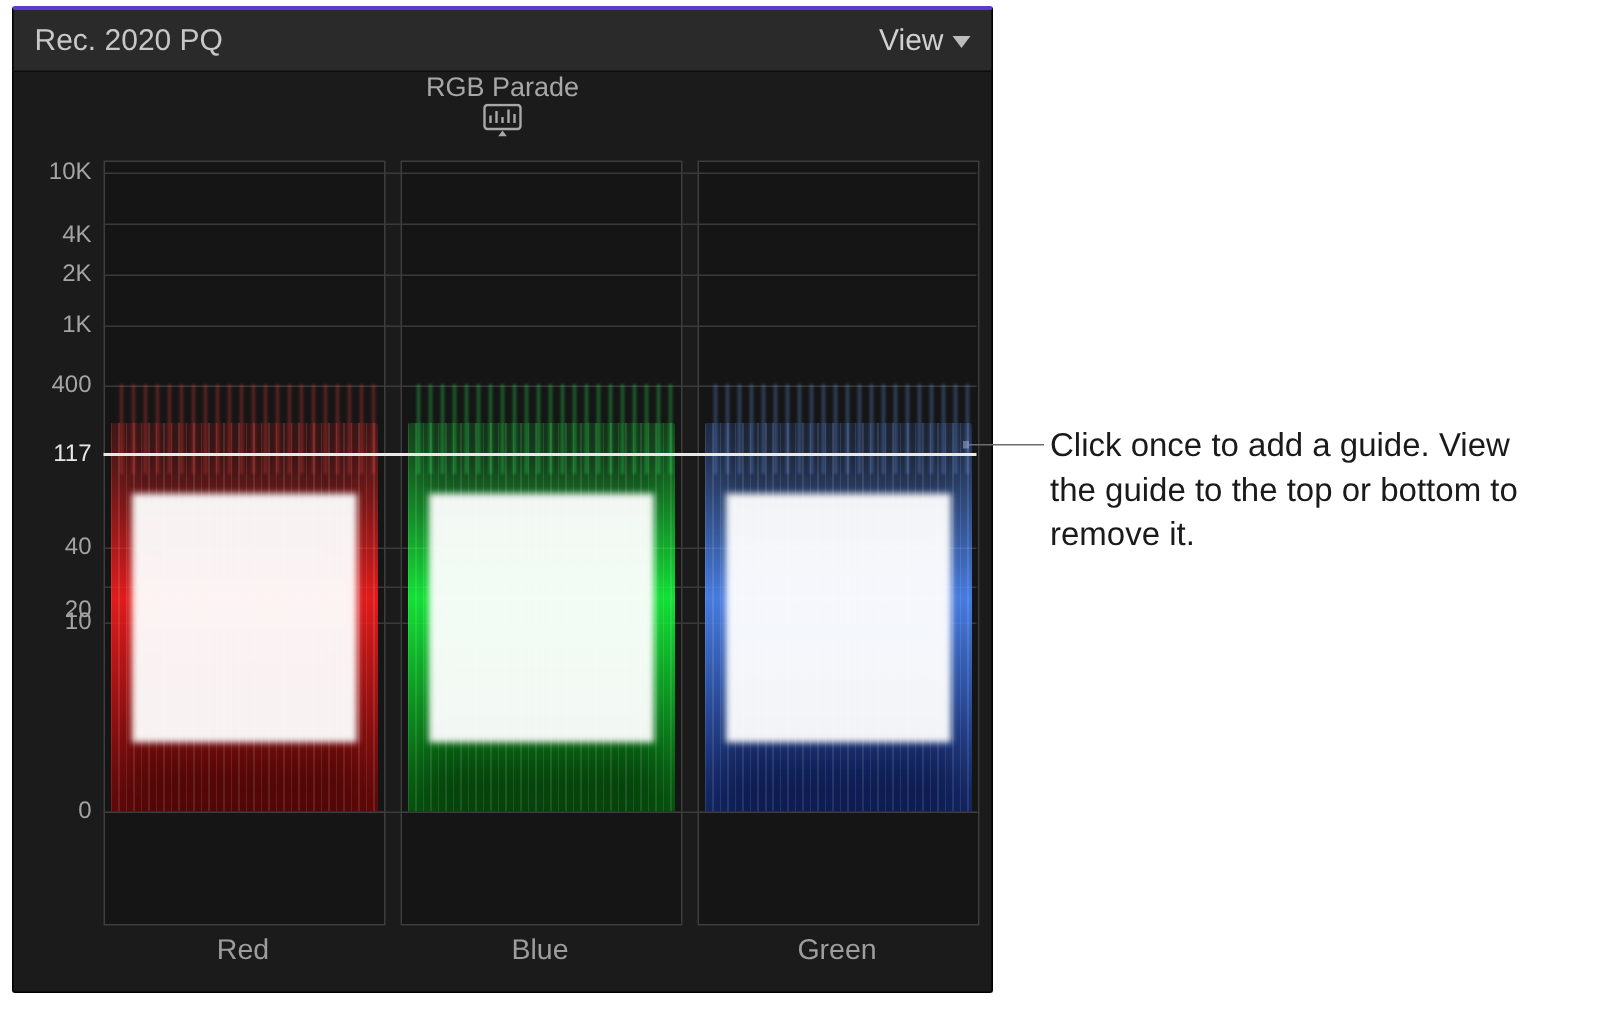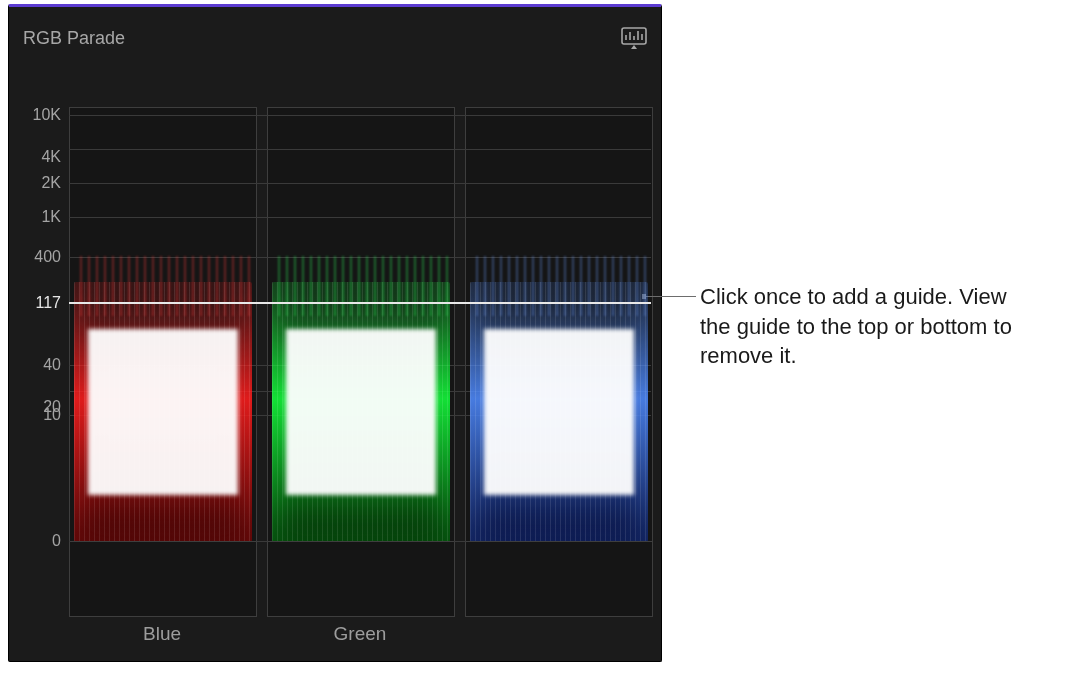--- a/index.html
+++ b/index.html
@@ -62,21 +62,22 @@
     border-top: 8px solid #bcbcbc;
     margin-top: 2px;
   }
 
   
   .subheader {
     display: flex;
     justify-content: space-between;
     align-items: center;
     height: 40px;
-    padding: 11px 14px;
+    padding: 0 14px;
+    flex-direction: column;
   }
   .subheader-title {
     font-size: 18px;
     color: #a7a7a7;
   }
   .scope-settings-icon svg { display:block; }
 
   
   .plot-area {
     position: absolute;
@@ -228,20 +229,27 @@
     background: #6d6d6d;
   }
 </style>
 </head>
 <body>
 
 <div class="stage">
 
   <div class="panel">
 
+    <div class="panel-header">
+      <div class="header-title">Rec. 2020 PQ</div>
+      <div class="view-button">
+        <span>View</span>
+        <span class="chevron-down"></span>
+      </div>
+    </div>
 
     <div class="subheader">
       <div class="subheader-title">RGB Parade</div>
       <div class="scope-settings-icon">
         <svg width="26" height="22" viewBox="0 0 26 22">
           <rect x="1" y="1" width="24" height="16" rx="2" fill="none" stroke="#a8a8a8" stroke-width="1.6"></rect>
           <line x1="5" y1="13" x2="5" y2="8" stroke="#a8a8a8" stroke-width="1.6"></line>
           <line x1="9" y1="13" x2="9" y2="5" stroke="#a8a8a8" stroke-width="1.6"></line>
           <line x1="13" y1="13" x2="13" y2="9" stroke="#a8a8a8" stroke-width="1.6"></line>
           <line x1="17" y1="13" x2="17" y2="4" stroke="#a8a8a8" stroke-width="1.6"></line>
@@ -296,20 +304,21 @@
         <div class="wave">
           <div class="stripes"></div>
             <div class="core"></div>
         </div>
         <div class="peaks"></div>
         <div class="floor"></div>
       </div>
     </div>
 
     <div class="channel-labels">
+      <span>Red</span>
       <span>Blue</span>
       <span>Green</span>
     </div>
 
   </div>
 
   <div class="leader"></div>
   <div class="callout">Click once to add a guide. View the guide to the top or bottom to remove it.</div>
 
 </div>

